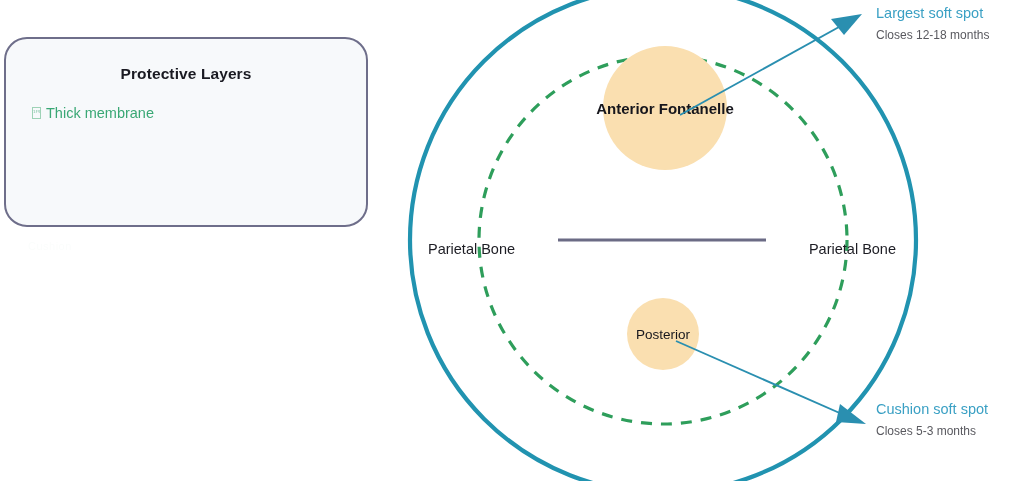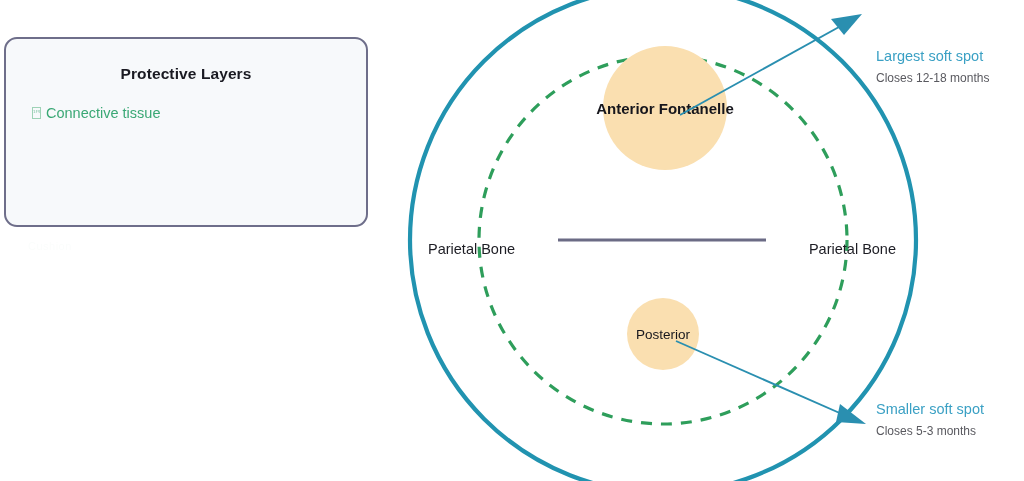--- a/index.html
+++ b/index.html
@@ -20,21 +20,21 @@
   
   #protective-card {
     position: absolute;
     left: 4px;
     top: 37px;
     width: 364px;
     height: 190px;
     box-sizing: border-box;
     background: #f7f9fb;
     border: 2px solid #6e6e8a;
-    border-radius: 13px;
+    border-radius: 23px;
   }
   #protective-title {
     margin: 0;
     padding-top: 26px;
     text-align: center;
     font-size: 15.5px;
     font-weight: bold;
     color: #1a1a22;
     letter-spacing: 0.1px;
   }
@@ -117,34 +117,34 @@
     white-space: nowrap;
     line-height: 1.1;
   }
   .callout-sub {
     font-size: 12px;
     color: #59595f;
     white-space: nowrap;
     margin-top: 7px;
     line-height: 1.1;
   }
-  #callout-anterior { left: 876px; top: 6px; margin-top: 43px; }
+  #callout-anterior { left: 876px; top: 6px; }
   #callout-posterior { left: 876px; top: 402px; }
 </style>
 </head>
 <body>
 
 <div id="protective-card">
   <div id="protective-title">Protective Layers</div>
   <ul id="protective-list">
     <li>
       <span class="tofu">
           <i>1F9</i>
         </span>
-      <span>Connective tissue</span>
+      <span>Thick membrane</span>
     </li>
   </ul>
 </div>
 
 <div id="card-subcaption">Cushion</div>
 
 <svg id="skull-diagram" width="1024" height="481" viewBox="0 0 1024 481">
 
   <circle class="skull-outline" cx="663" cy="240" r="253"></circle>
 
@@ -174,15 +174,15 @@
     <polygon class="pointer-head" points="866,424 840,404 836,422"></polygon>
   </g>
 </svg>
 
 <div class="callout" id="callout-anterior">
   <div class="callout-title">Largest soft spot</div>
   <div class="callout-sub">Closes 12-18 months</div>
 </div>
 
 <div class="callout" id="callout-posterior">
-  <div class="callout-title">Smaller soft spot</div>
+  <div class="callout-title">Cushion soft spot</div>
   <div class="callout-sub">Closes 5-3 months</div>
 </div>
 
 </body></html>

